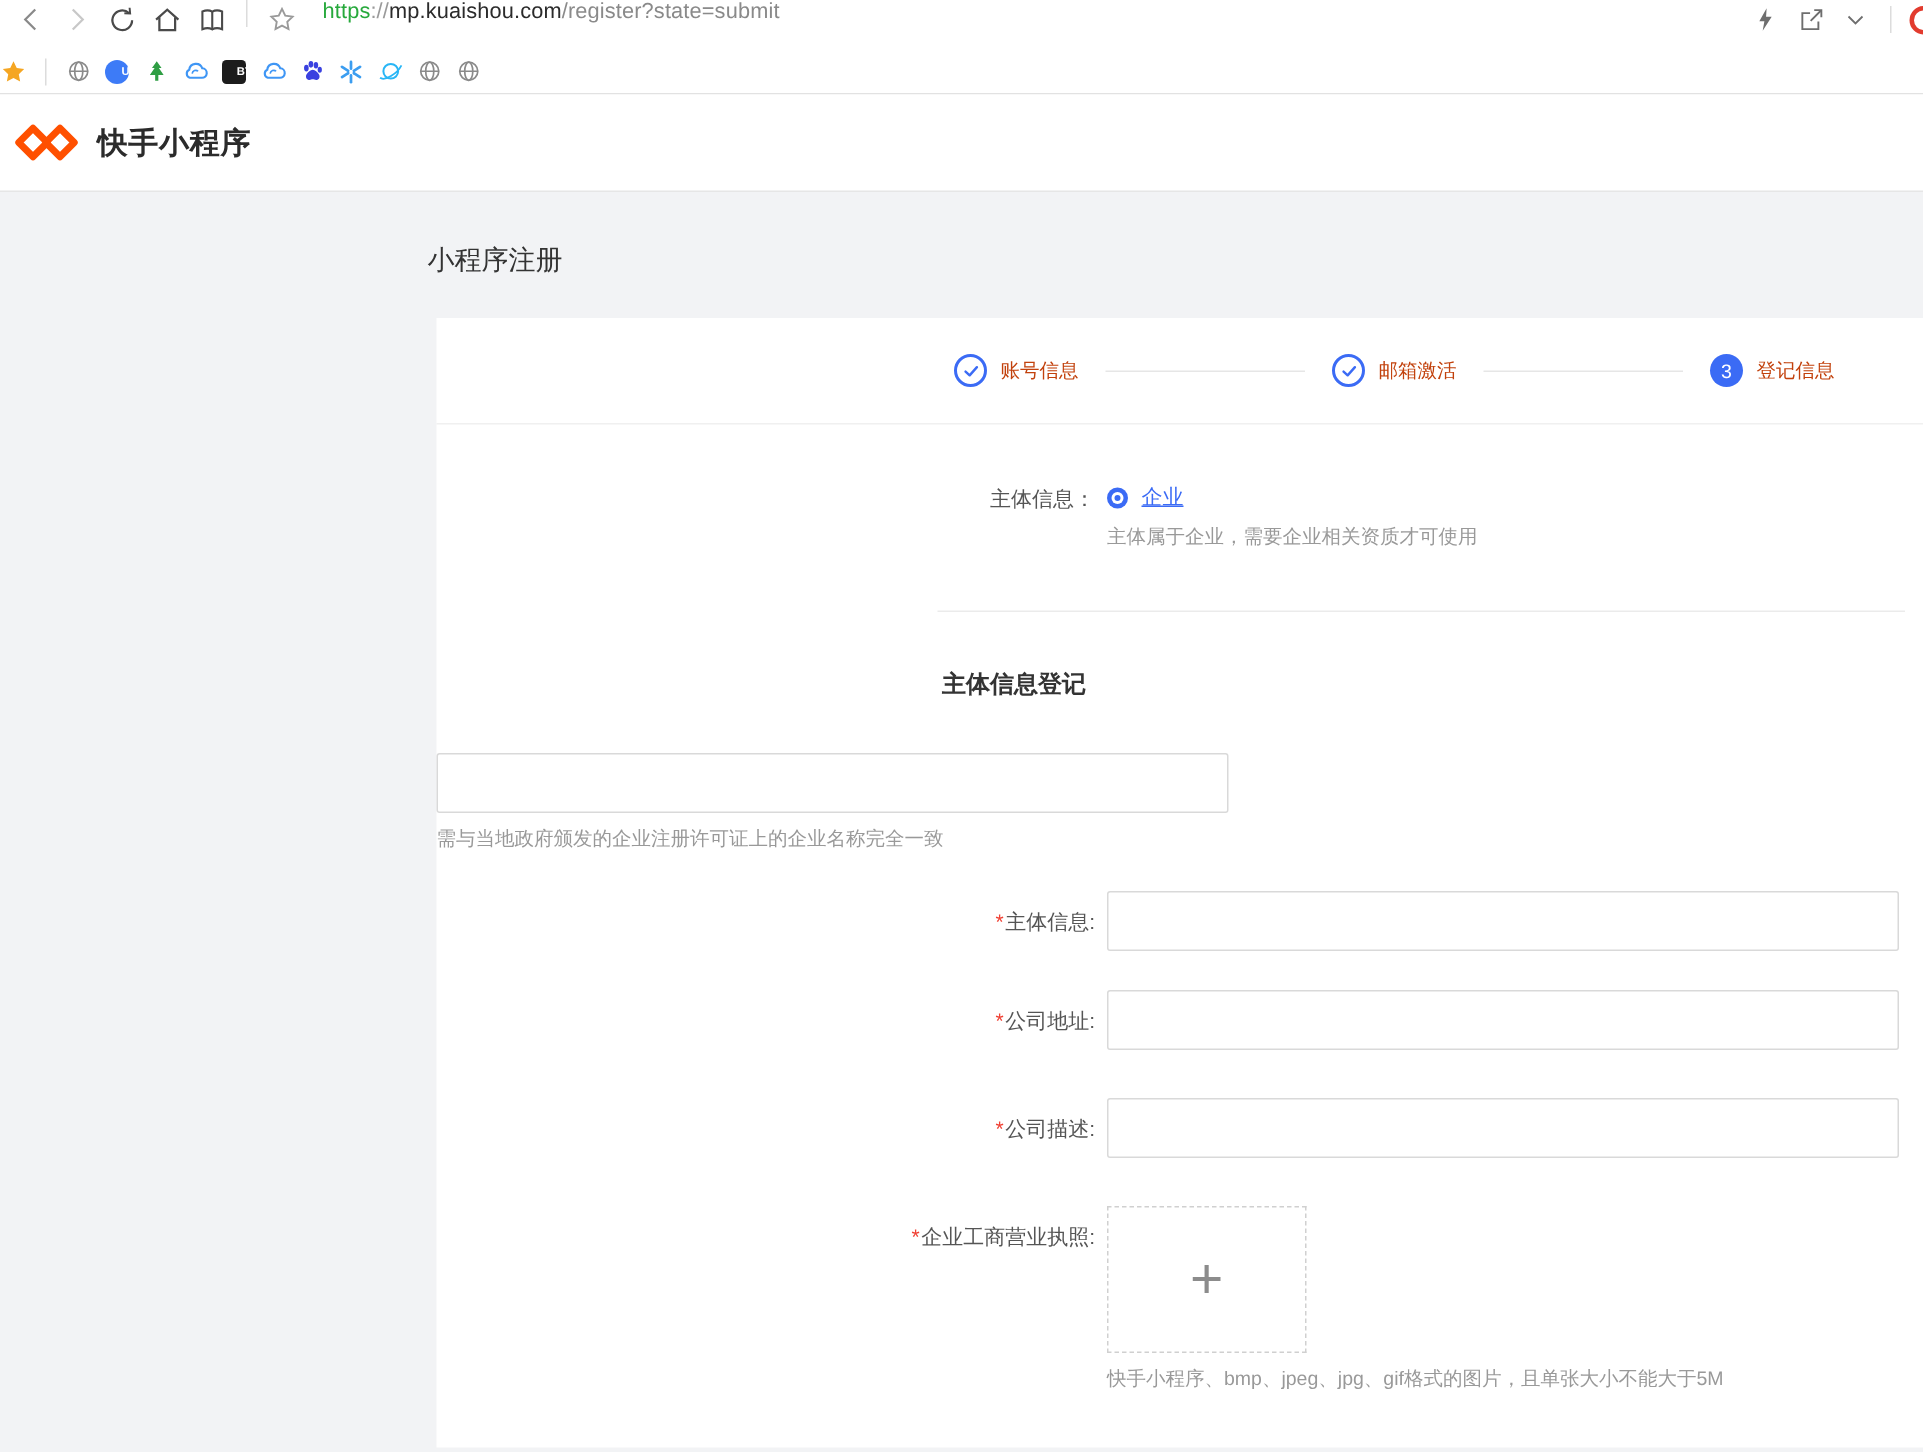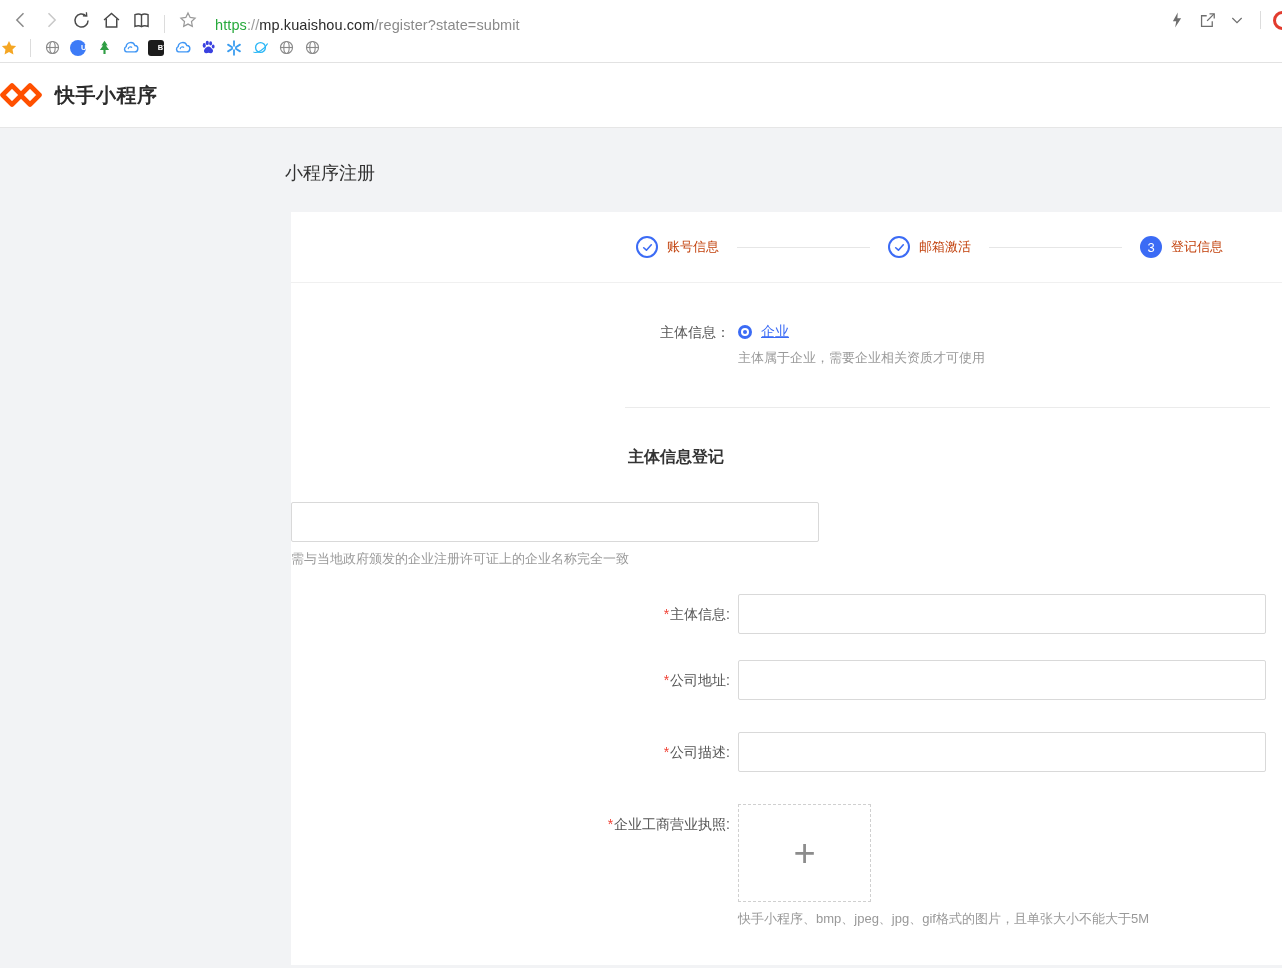--- a/index.html
+++ b/index.html
@@ -1,20 +1,20 @@
 <!DOCTYPE html>
 <html><head>
 <meta charset="utf-8">
 <style>
   * { margin:0; padding:0; box-sizing:border-box; }
   html,body { width:1282px; height:969px; overflow:hidden; background:#fff;
     font-family:"Liberation Sans","DejaVu Sans",sans-serif; }
 
   
-  .browser-top { height:33px; background:#fff; display:flex; align-items:flex-end; padding:0 0 0 6px; }
+  .browser-top { height:33px; background:#fff; display:flex; align-items:flex-start; padding:0 0 0 6px; }
   .nav-ico { width:30px; height:26px; display:flex; align-items:center; justify-content:center; color:#4a4a4a; cursor:pointer; }
   .nav-ico svg { display:block; }
   .nav-ico.disabled { color:#c8c8c8; }
   .nav-ico.back { color:#8a8a8a; }
   .vsep { width:1px; height:18px; background:#dcdcdc; margin:0 8px; }
   .url-text { font-size:14.5px; margin-left:12px; white-space:nowrap; color:#333; letter-spacing:.1px; }
   .url-text .proto { color:#27a93c; }
   .url-text .sep2 { color:#9a9a9a; }
   .url-text .host { color:#2b2b2b; }
   .url-text .path { color:#8a8a8a; }
@@ -25,21 +25,21 @@
   
   .bookmarks { height:30px; background:#fff; border-bottom:1px solid #e2e2e2; display:flex; align-items:center; padding-left:2px; }
   .bm { width:26px; height:22px; display:flex; align-items:center; justify-content:center; cursor:pointer; flex:none; }
   .bm svg { display:block; }
   .badge { width:16px; height:16px; border-radius:50%; color:#fff; font-size:7.5px; font-weight:bold;
     display:flex; align-items:center; justify-content:center; letter-spacing:.2px;padding-left:14px; }
   .badge.sq { border-radius:3px; }
   .fav-star { margin-left:-6px; }
 
   
-  .site-header { height:65px; background:#fff; border-bottom:1px solid #e6e6e6; display:flex; align-items:center; }
+  .site-header { height:65px; background:#fff; border-bottom:1px solid #e6e6e6; display:flex; align-items:center; padding-left:10px; }
   .brand-logo { margin-right:13px; display:flex; align-items:center; }
   .brand-name { font-size:20px; font-weight:bold; color:#2b2b2b; letter-spacing:.5px; }
 
   
   .content { height:840px; background:#f2f3f5; }
   .page-title { padding:33px 0 0 285px; font-size:18px; color:#333; line-height:24px; }
   .card { margin:27px 0 0 291px; width:991px; height:753px; background:#fff; }
 
   
   .stepper { height:71px; display:flex; align-items:center; padding:0 59px 0 345px; border-bottom:1px solid #f0f0f0; }

